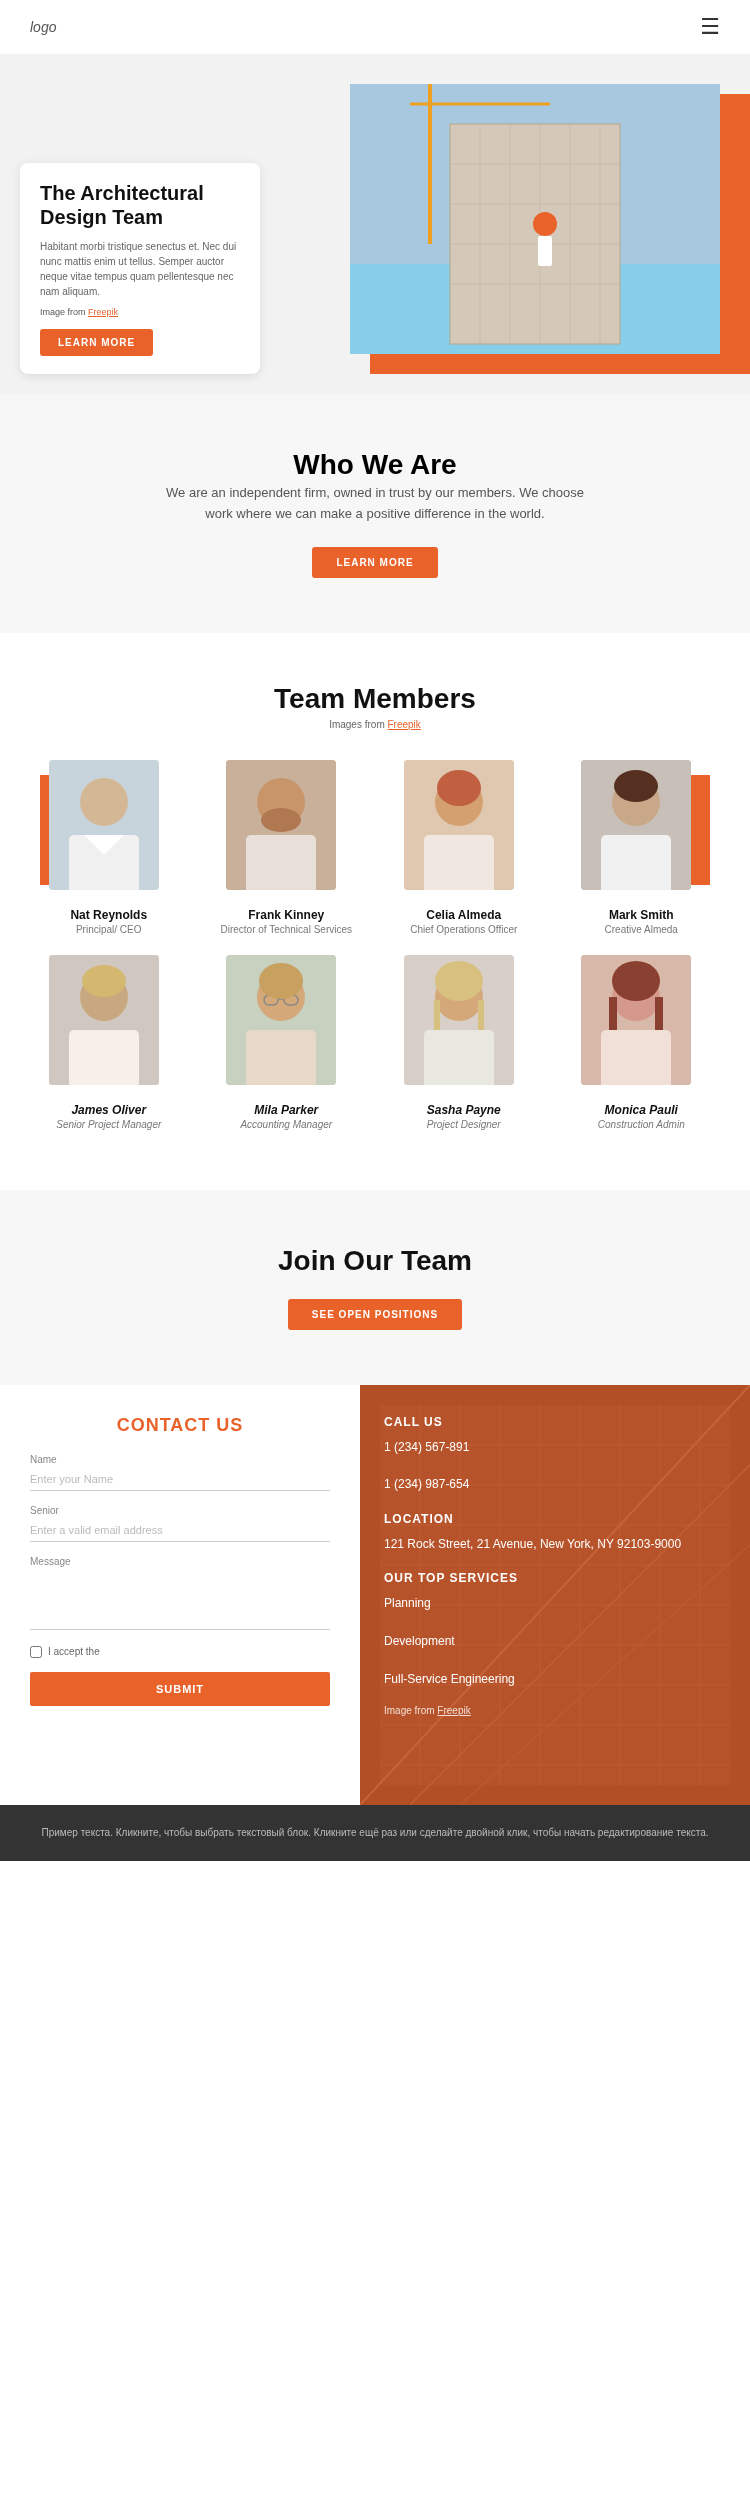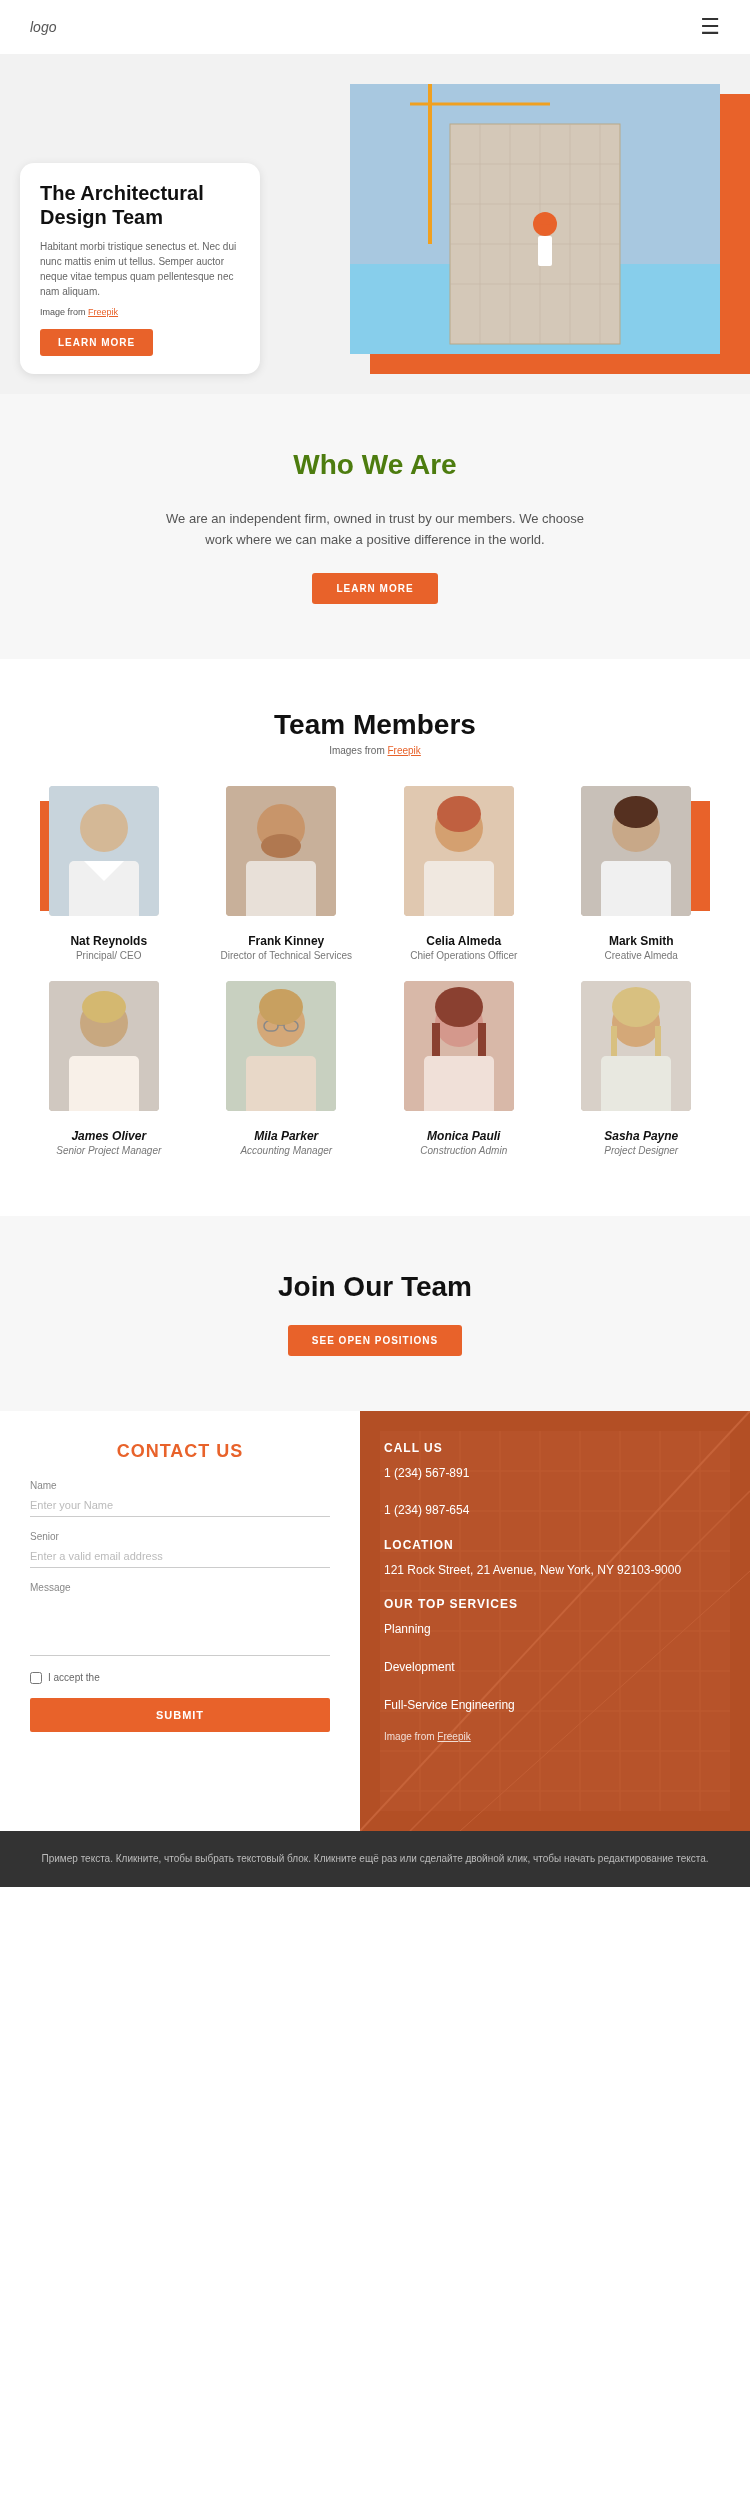--- a/index.html
+++ b/index.html
@@ -54,21 +54,21 @@
     
     .hero-card {
       position: absolute;
       bottom: 20px;
       left: 20px;
       background: #fff;
       padding: 18px 20px;
       width: 240px;
       z-index: 2;
       box-shadow: 0 2px 10px rgba(0,0,0,0.1);
-      border-radius: 14px;
+      border-radius: 8px;
     }
     .hero-card h1 { font-size: 20px; font-weight: 800; color: #111; margin-bottom: 10px; line-height: 1.2; }
     .hero-card p { font-size: 10px; color: #666; line-height: 1.5; margin-bottom: 8px; }
     .hero-card .freepik-link { font-size: 9px; color: #555; margin-bottom: 12px; display: block; }
     .hero-card .freepik-link a { color: #e8622a; text-decoration: underline; }
     .btn-orange {
       background: #e8622a;
       color: #fff;
       border: none;
       padding: 8px 18px;
@@ -79,21 +79,21 @@
       cursor: pointer;
       border-radius: 3px;
     }
 
     
     .section-who {
       background: #f7f7f7;
       padding: 55px 30px;
       text-align: center;
     }
-    .section-who h2 { font-size: 28px; font-weight: 800; color: #4d7c0f; margin-bottom: 28px; }
+    .section-who h2 { font-size: 28px; font-weight: 800; color: #000000; margin-bottom: 2px; }
     .section-who p { font-size: 13px; color: #555; max-width: 420px; margin: 0 auto 22px; line-height: 1.6; }
     .btn-orange-outline {
       background: #e8622a;
       color: #fff;
       border: none;
       padding: 10px 24px;
       font-size: 10px;
       font-weight: 700;
       text-transform: uppercase;
       letter-spacing: 1px;
@@ -410,54 +410,54 @@
 
             <ellipse cx="55" cy="26" rx="22" ry="18" fill="#c8a060"></ellipse>
             <rect x="20" y="75" width="70" height="60" rx="5" fill="#e8d8c8"></rect>
           </svg>
         </div>
       </div>
       <div class="member-name">Mila Parker</div>
       <div class="member-role">Accounting Manager</div>
     </div>
 
+    <div class="team-member" style="z-index:1; margin-top: 0;">
+      <div class="member-photo-wrap">
+        <div class="member-photo photo-7">
+          <svg viewBox="0 0 110 130" xmlns="http://www.w3.org/2000/svg" class="person-svg">
+            <rect width="110" height="130" fill="#d8d0c8"></rect>
+            <circle cx="55" cy="42" r="24" fill="#d4a878"></circle>
+
+            <ellipse cx="55" cy="26" rx="24" ry="20" fill="#d8c080"></ellipse>
+            <rect x="30" y="45" width="6" height="30" fill="#d8c080"></rect>
+            <rect x="74" y="45" width="6" height="30" fill="#d8c080"></rect>
+            <rect x="20" y="75" width="70" height="60" rx="5" fill="#e8e8e0"></rect>
+          </svg>
+        </div>
+      </div>
+      <div class="member-name">Sasha Payne</div>
+      <div class="member-role">Project Designer</div>
+    </div>
+
     <div class="team-member" style="z-index:1; margin-top: -15px;">
       <div class="member-photo-wrap">
         <div class="member-photo photo-8">
           <svg viewBox="0 0 110 130" xmlns="http://www.w3.org/2000/svg" class="person-svg">
             <rect width="110" height="130" fill="#d8b8a8"></rect>
             <circle cx="55" cy="42" r="24" fill="#d4988c"></circle>
 
             <ellipse cx="55" cy="26" rx="24" ry="20" fill="#8a4030"></ellipse>
             <rect x="28" y="42" width="8" height="50" fill="#8a4030"></rect>
             <rect x="74" y="42" width="8" height="50" fill="#8a4030"></rect>
             <rect x="20" y="75" width="70" height="60" rx="5" fill="#f0e0d8"></rect>
           </svg>
         </div>
       </div>
       <div class="member-name">Monica Pauli</div>
       <div class="member-role">Construction Admin</div>
-    </div>
-
-    <div class="team-member" style="z-index:1; margin-top: 0;">
-      <div class="member-photo-wrap">
-        <div class="member-photo photo-7">
-          <svg viewBox="0 0 110 130" xmlns="http://www.w3.org/2000/svg" class="person-svg">
-            <rect width="110" height="130" fill="#d8d0c8"></rect>
-            <circle cx="55" cy="42" r="24" fill="#d4a878"></circle>
-
-            <ellipse cx="55" cy="26" rx="24" ry="20" fill="#d8c080"></ellipse>
-            <rect x="30" y="45" width="6" height="30" fill="#d8c080"></rect>
-            <rect x="74" y="45" width="6" height="30" fill="#d8c080"></rect>
-            <rect x="20" y="75" width="70" height="60" rx="5" fill="#e8e8e0"></rect>
-          </svg>
-        </div>
-      </div>
-      <div class="member-name">Sasha Payne</div>
-      <div class="member-role">Project Designer</div>
     </div>
   </div>
 </section>
 
 <section class="section-join">
   <h2>Join Our Team</h2>
   <button class="btn-orange-outline">SEE OPEN POSITIONS</button>
 </section>
 
 <section class="section-contact">

